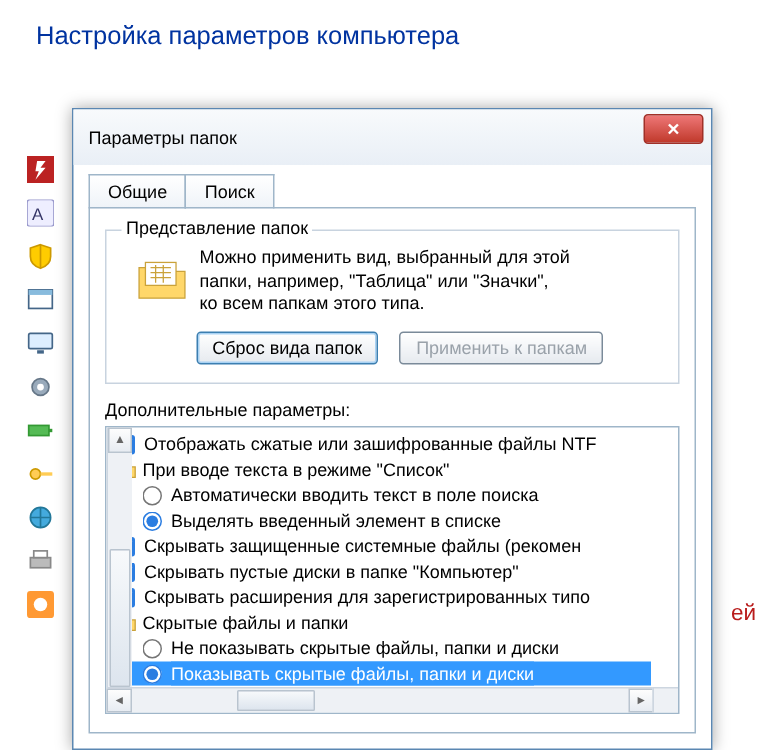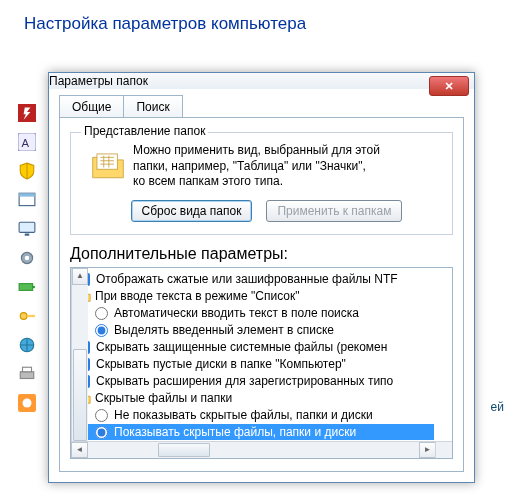--- a/index.html
+++ b/index.html
@@ -1,55 +1,55 @@
 <!DOCTYPE html>
 <html><head>
 <meta charset="utf-8">
 <style>
 html,body{margin:0;padding:0;font-family:"Segoe UI",Tahoma,sans-serif;font-size:12px;background:#fff;color:#000;width:510px;height:500px;overflow:hidden}
 .page-header{padding:14px 0 8px 24px;font-size:17px;color:#0033a0}
 .icon-strip{position:absolute;left:18px;top:104px;width:32px}
 .icon-strip .sicon{display:block;width:18px;height:18px;margin:0 0 11px 0}
 .sicon svg{width:18px;height:18px;display:block}
 .dialog{position:absolute;left:48px;top:72px;width:425px;background:#fff;border:1px solid #5b87b2;box-shadow:0 0 10px rgba(0,0,0,.35)}
-.titlebar{height:16px;background:linear-gradient(#f8fafc,#e9eff6);display:flex;align-items:center;font-size:12px;position:relative}
+.titlebar{height:37px;background:linear-gradient(#f8fafc,#e9eff6);display:flex;align-items:center;padding-left:10px;font-size:12px;position:relative}
 .closebtn{position:absolute;right:5px;top:3px;width:38px;height:18px;border:1px solid #a03028;border-radius:3px;background:linear-gradient(#e77,#c0392b);color:#fff;display:flex;align-items:center;justify-content:center;font-weight:bold;font-size:11px;cursor:default}
 .body{padding:6px 10px 10px 10px}
 .tabs{display:flex;gap:0;margin-bottom:0;align-items:center}
 .tab{padding:4px 12px;border:1px solid #9fb6c9;background:linear-gradient(#fff,#eef3f8);position:relative;font-size:12px;border-bottom:none;margin-right:-1px}
 .tab.active{background:#fff;z-index:2;border-bottom:1px solid #fff;padding-top:5px;margin-top:-1px}
 .tabpage{border:1px solid #9fb6c9;padding:10px 10px 12px 10px;position:relative;margin-top:-1px}
 .group{border:1px solid #c8d3df;margin:4px 0 10px 0;padding:10px 10px 12px 20px;position:relative}
 .group-title{position:absolute;top:-9px;left:10px;background:#fff;padding:0 3px;font-size:12px}
 .group-inner{display:flex;gap:8px;align-items:center}
 .folder-icon svg{width:34px;height:30px}
 .group-text{font-size:12px;line-height:1.3}
 .group-buttons{display:flex;gap:14px;margin-top:10px;justify-content:center}
 .btn{padding:3px 10px;font-size:12px;border-radius:3px;border:1px solid #7a8a99;background:linear-gradient(#fff,#e6eaef)}
 .btn.disabled{color:#9aa2aa}
 .btn.focus{border-color:#3c7fb1;box-shadow:0 0 0 1px #a9d2f3 inset}
-.adv-label{margin:6px 0 4px 0;font-size:16px}
+.adv-label{margin:6px 0 4px 0;font-size:12px}
 .treebox{border:1px solid #9fb6c9;height:190px;position:relative;background:#fff;display:flex}
 .row{display:flex;align-items:center;gap:4px;font-size:12px;line-height:17px;white-space:nowrap}
 .row.ind1{padding-left:18px}
 .row input[type=checkbox],.row input[type=radio]{margin:0 2px 0 0;width:13px;height:13px;accent-color:#2b7de1}
 .row .fico svg{width:14px;height:14px;display:block}
 .row.sel{background:#3399ff;color:#fff}
 .row.sel .lbl{background:#3399ff}
 .vscroll{width:16px;background:#eef1f5;border-left:1px solid #cdd6e0;position:relative}
 .vscroll .arrow{height:15px;background:linear-gradient(#fdfdfd,#e7ecf2);border:1px solid #b9c4cf;margin:0;font-size:8px;text-align:center;line-height:13px;color:#666}
 .vscroll .thumb{position:absolute;left:1px;right:1px;top:17px;height:40px;background:linear-gradient(#f7f9fb,#dde5ee);border:1px solid #b9c4cf;border-radius:1px}
 .vscroll .arrow.bottom{position:absolute;bottom:0;left:0;right:0}
 .hscroll{position:absolute;left:0;right:16px;bottom:0;height:16px;background:#eef1f5;border-top:1px solid #cdd6e0;display:flex;align-items:stretch}
 .hscroll .arrowh{width:15px;background:linear-gradient(#fdfdfd,#e7ecf2);border:1px solid #b9c4cf;font-size:8px;text-align:center;line-height:13px;color:#666}
 .hscroll .track{flex:1;position:relative}
 .hscroll .thumbh{position:absolute;top:1px;bottom:1px;left:70px;width:50px;background:linear-gradient(#f7f9fb,#dde5ee);border:1px solid #b9c4cf;border-radius:1px}
 .corner{position:absolute;right:0;bottom:0;width:16px;height:16px;background:#eef1f5;border-left:1px solid #cdd6e0;border-top:1px solid #cdd6e0}
 .tree-inner{position:absolute;left:6px;right:18px;top:3px;bottom:18px;overflow:hidden}
-.side-text{position:absolute;right:6px;top:400px;font-size:12px;color:#0c4a6e}
+.side-text{position:absolute;right:6px;top:400px;font-size:15px;color:#b91c1c}
 </style>
 </head>
 <body>
 
 <div class="page-header">Настройка параметров компьютера</div>
 
 <div class="icon-strip">
   <span class="sicon">
       <svg viewBox="0 0 16 16">
         <rect width="16" height="16" fill="#b22"></rect>

